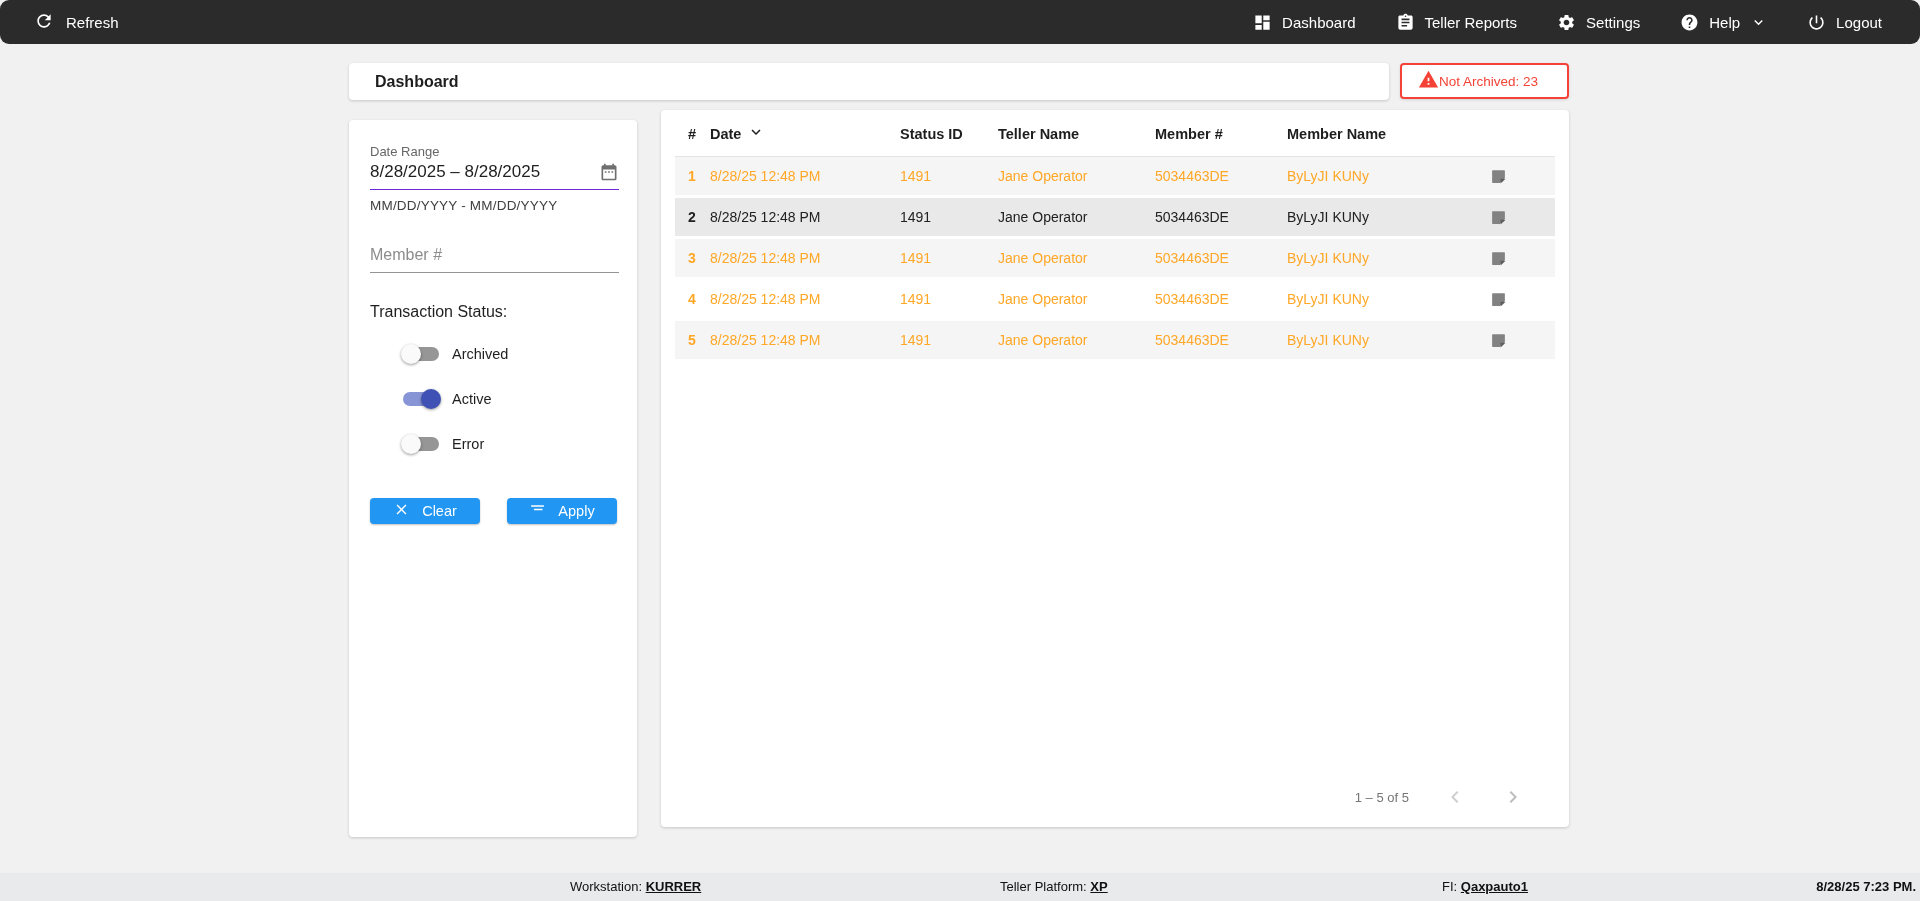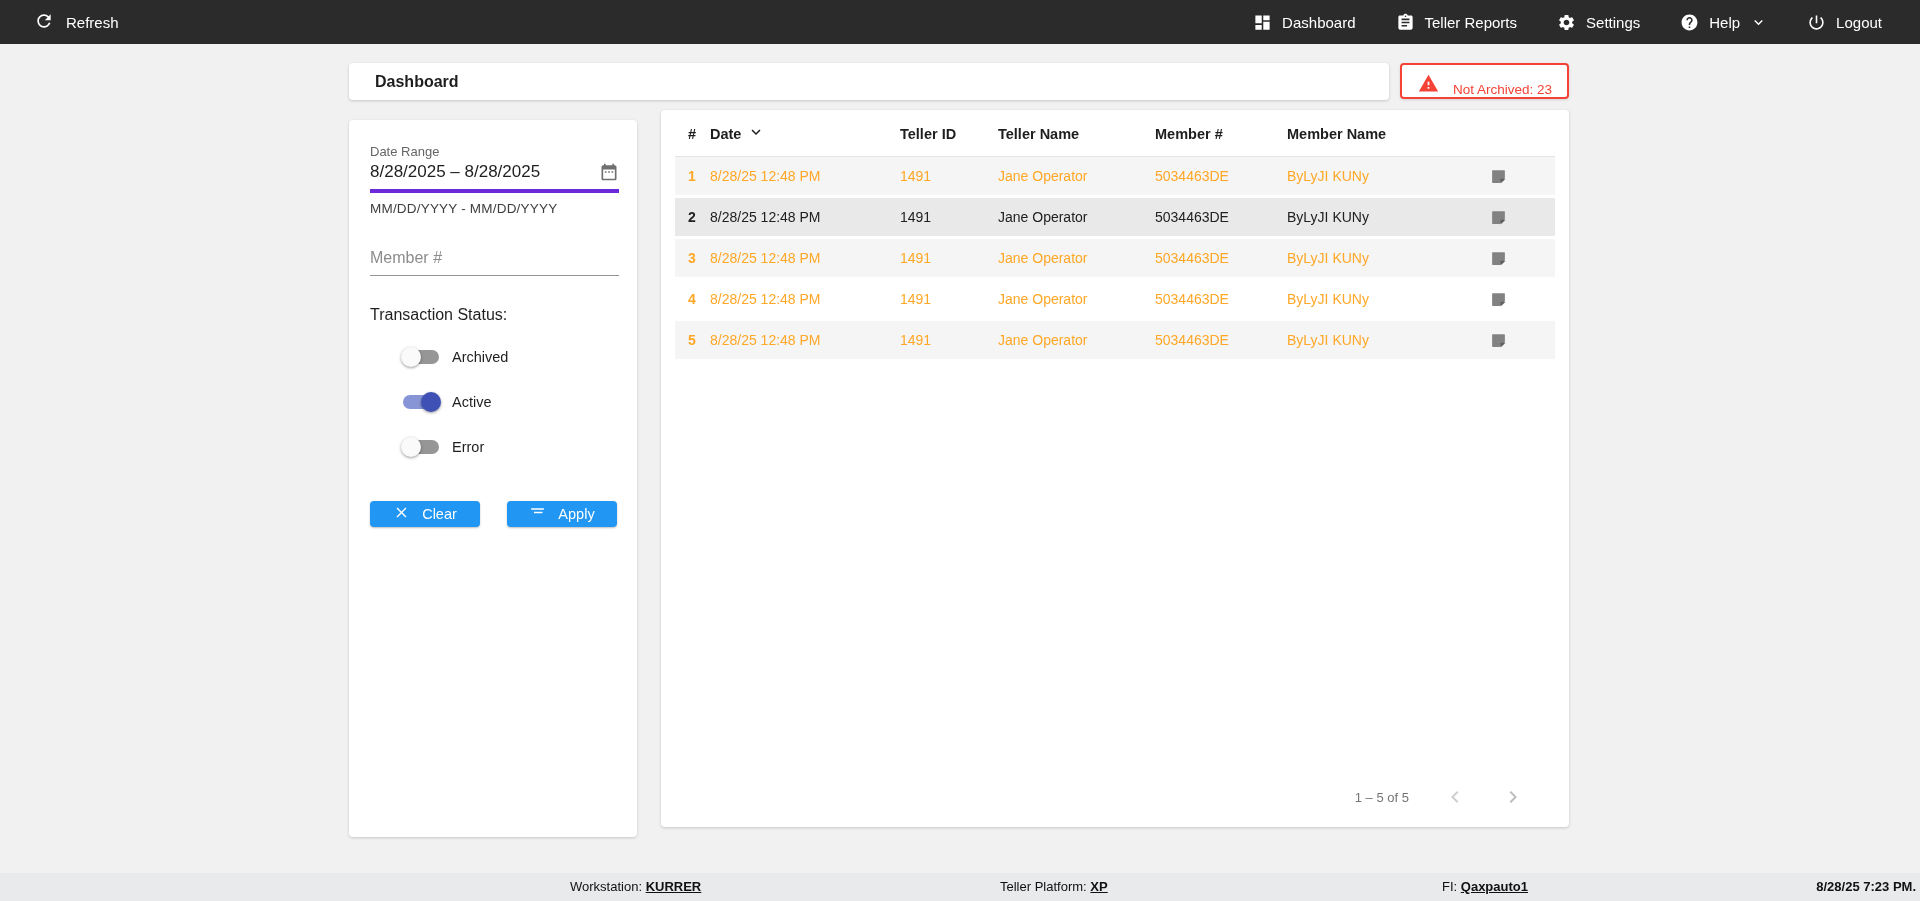--- a/index.html
+++ b/index.html
@@ -1,43 +1,43 @@
 <!DOCTYPE html>
 <html><head>
 <meta charset="utf-8">
 <style>
   * { margin:0; padding:0; box-sizing:border-box; }
   html,body { width:1920px; height:901px; overflow:hidden; }
   body { font-family:"Liberation Sans", sans-serif; background:#f1f1f1; position:relative; }
 
   
   .navbar { position:absolute; top:0; left:0; width:1920px; height:44px; background:#2b2b2b;
-            display:flex; align-items:center; color:#fff; font-size:15px; }
+            display:flex; align-items:center; color:#fff; font-size:15px;border-radius:9px; }
   .nav-left { display:flex; align-items:center; gap:12px; padding-left:34px; cursor:pointer; }
   .nav-right { margin-left:auto; display:flex; align-items:center; gap:40px; padding-right:38px; }
   .nav-item { display:flex; align-items:center; gap:10px; cursor:pointer; }
   .nav-item svg { display:block; }
 
   
   .header-card { position:absolute; left:349px; top:63px; width:1040px; height:37px; background:#fff;
                  border-radius:4px; box-shadow:0 1px 3px rgba(0,0,0,.18); display:flex; align-items:center; }
   .header-title { font-size:16px; font-weight:bold; color:#1e1e1e; padding-left:26px; }
   .alert-badge { position:absolute; left:1400px; top:63px; width:169px; height:36px; background:#fff;
-                 border:2px solid #f44336; border-radius:4px; display:flex; align-items:flex-end; gap:14px;
+                 border:2px solid #f44336; border-radius:4px; display:flex; align-items:center; 
                  padding-left:16px; color:#f44336; font-size:13.5px; box-shadow:0 1px 3px rgba(0,0,0,.12); }
 
   
   .filter-card { position:absolute; left:349px; top:120px; width:288px; height:717px; background:#fff;
                  border-radius:4px; box-shadow:0 1px 3px rgba(0,0,0,.18); padding:16px 18px 0 21px; }
   .table-card { position:absolute; left:661px; top:110px; width:908px; height:717px; background:#fff;
                 border-radius:4px; box-shadow:0 1px 3px rgba(0,0,0,.18); padding:0 14px; }
 
   
   .field-label { font-size:13px; color:#666; margin-top:8px; }
-  .date-field { display:flex; align-items:center; border-bottom:4px solid #6d28d9; padding-bottom:7px; margin-top:3px; }
+  .date-field { display:flex; align-items:center; border-bottom:1px solid #6d28d9; padding-bottom:7px; margin-top:3px; }
   .date-value { flex:1; border:none; outline:none; font-size:17px; color:#1f1f1f; font-family:inherit; background:transparent; }
   .cal-btn { cursor:pointer; display:flex; }
   .field-hint { font-size:13.5px; color:#404040; margin-top:8px; letter-spacing:.2px; }
   .text-field { width:100%; border:none; border-bottom:1px solid #949494; outline:none; font-size:16px;
                 color:#1f1f1f; padding:6px 0 8px; font-family:inherit; background:transparent; }
   .text-field::placeholder { color:#8c8c8c; opacity:1; }
   .member-field { margin-top:27px; }
   .txn-field { margin-top:33px; }
   .status-label { font-size:16px; color:#1f1f1f; margin-top:30px; }
   .toggle-row { display:flex; align-items:center; gap:13px; margin-top:21px; padding-left:33px; height:24px; }
@@ -217,21 +217,21 @@
   <div class="thead">
     <div class="c-num">#</div>
     <div class="c-date">
       <span>Date</span>
       <span>
         <svg width="18" height="18" viewBox="0 0 24 24" fill="#1e1e1e">
             <path d="M7.41 8.59 12 13.17l4.59-4.58L18 10l-6 6-6-6 1.41-1.41z"></path>
           </svg>
       </span>
     </div>
-    <div class="c-tid">Teller ID</div>
+    <div class="c-tid">Status ID</div>
     <div class="c-tname">Teller Name</div>
     <div class="c-mnum">Member #</div>
     <div class="c-mname">Member Name</div>
     <div class="c-icon"></div>
   </div>
 
   <div class="trow shade-light hl">
     <div class="c-num">1</div>
     <div class="c-date">8/28/25 12:48 PM</div>
     <div class="c-tid">1491</div>

